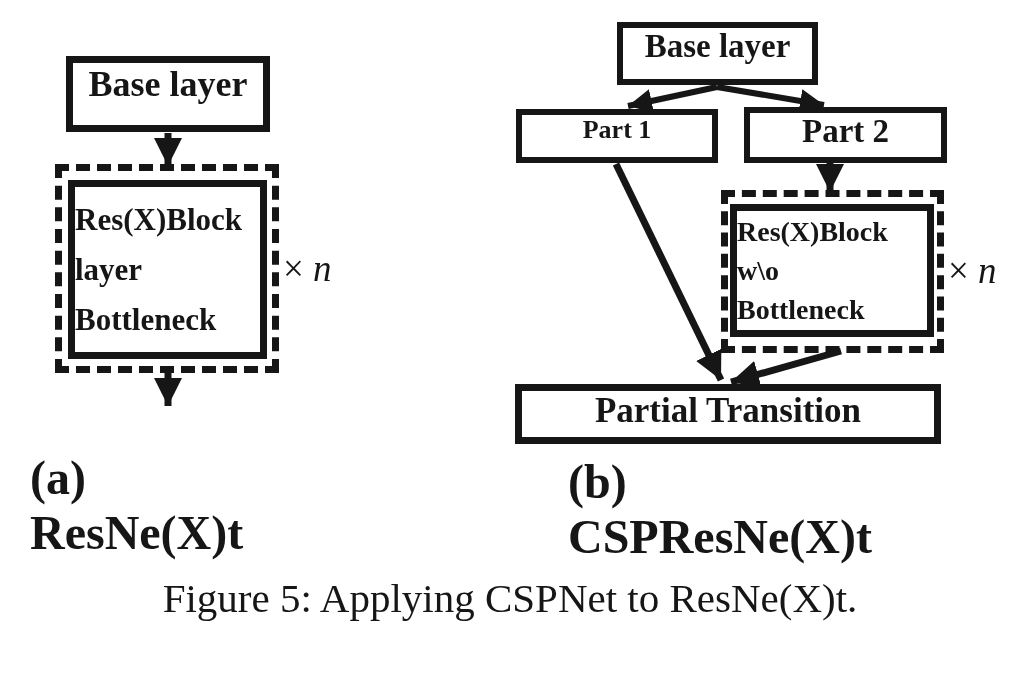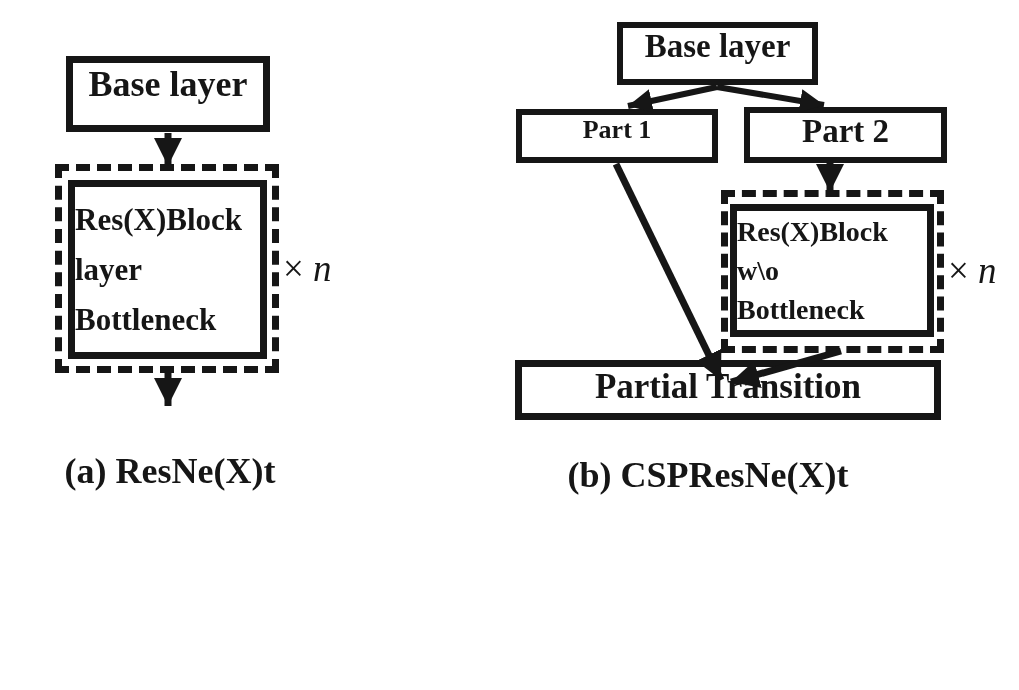--- a/index.html
+++ b/index.html
@@ -20,27 +20,27 @@
   .inner-a      { left:68px;  top:180px; width:199px; height:179px; font-size:31px; line-height:50px; flex-direction:column; }
   .xn-a         { left:283px; top:247px; }
   .label-a      { left:30px;  top:450px; width:280px; }
 
   .base-b       { left:617px; top:22px;  width:201px; height:63px;  font-size:33px; }
   .part1-b      { left:516px; top:109px; width:202px; height:54px;  font-size:26px; }
   .part2-b      { left:728px; top:107px; width:203px; height:56px;  font-size:33px;margin-left:16px; }
   .dashed-b     { left:721px; top:190px; width:223px; height:163px; }
   .inner-b      { left:730px; top:204px; width:204px; height:133px; font-size:28px; line-height:39px; flex-direction:column; }
   .xn-b         { left:948px; top:249px; }
-  .pt-b         { left:515px; top:360px; width:426px; height:60px;  font-size:35px; }
-  .label-b      { left:528px; top:454px; width:360px; }
+  .pt-b         { left:515px; top:384px; width:426px; height:60px;  font-size:35px; }
+  .label-b      { left:568px; top:454px; width:360px; }
 
   .xn { position:absolute; font-size:37px; display:flex; align-items:center; }
   .xn .nvar { font-style:italic; margin-left:9px; }
 
-  .dlabel { position:absolute; font-weight:bold; font-size:36px; text-align:center; }
+  .dlabel { position:absolute; font-weight:bold; font-size:48px; text-align:left; }
 
   .caption { position:absolute; left:110px; top:574px; width:800px;
              font-size:41px; text-align:center; font-weight:normal; }
 
   svg.arrows { position:absolute; left:0; top:0; width:1019px; height:690px;
                pointer-events:none; }
   svg.arrows line { stroke:var(--ink); }
   svg.arrows .head { fill:var(--ink); }
 </style>
 </head>
@@ -91,20 +91,21 @@
     <span class="times">×</span>
     <span class="nvar">n</span>
   </div>
 
   <div class="box solid pt-b">
     <span>Partial Transition</span>
   </div>
 
   <div class="dlabel label-b">(b) CSPResNe(X)t</div>
 
+  <div class="caption">Figure 5: Applying CSPNet to ResNe(X)t.</div>
 
   <svg class="arrows" viewBox="0 0 1019 690">
     <defs>
       <marker id="ah" markerWidth="4.4" markerHeight="4.4" refX="4" refY="2" orient="auto" markerUnits="strokeWidth">
         <path class="head" d="M0,0 L4,2 L0,4 Z"></path>
       </marker>
     </defs>
     <line x1="168" y1="133" x2="168" y2="166" stroke-width="7" marker-end="url(#ah)"></line>
     <line x1="168" y1="373" x2="168" y2="406" stroke-width="7" marker-end="url(#ah)"></line>
     <line x1="717" y1="87" x2="628" y2="106" stroke-width="6" marker-end="url(#ah)"></line>

